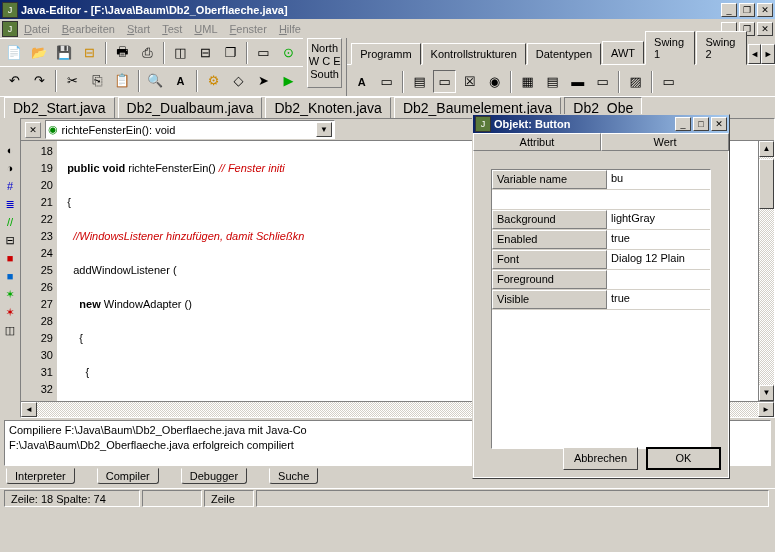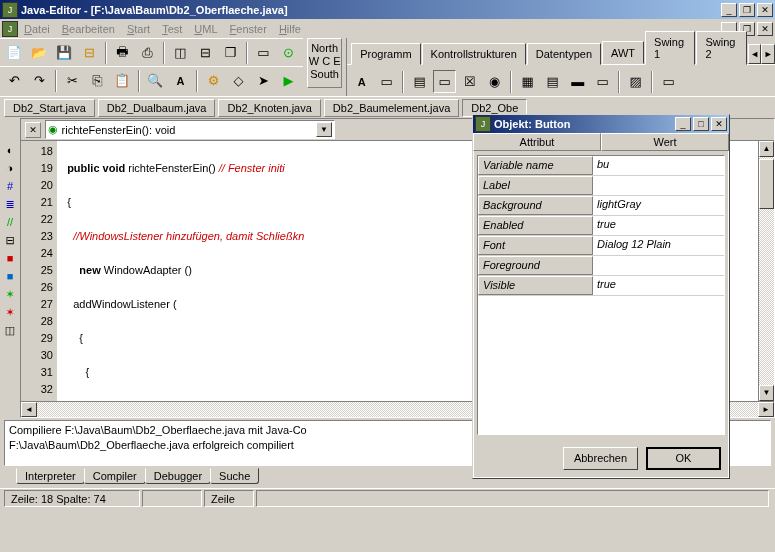--- a/index.html
+++ b/index.html
@@ -14,50 +14,50 @@
 .menubar span u { text-decoration: underline; }
 .toolbar { background: #d4d0c8; border-top: 1px solid #fff; height: 32px; display: flex; align-items: center; padding: 2px; }
 .tbtn { width: 23px; height: 23px; display: inline-flex; align-items: center; justify-content: center; margin: 0 1px; border: 1px solid transparent; font-size: 13px; }
 .sep { width: 2px; height: 22px; border-left: 1px solid #808080; border-right: 1px solid #fff; margin: 0 3px; }
 .compass { width: 50px; height: 50px; font-size: 10px; text-align: center; line-height: 1.2; padding: 3px 0; border: 1px solid; border-color: #fff #808080 #808080 #fff; margin: 0 4px; }
 .tabstrip { display: flex; align-items: flex-end; height: 26px; padding-left: 4px; }
 .tab { background: #d4d0c8; border: 1px solid; border-color: #fff #404040 transparent #fff; padding: 4px 8px; margin-right: 1px; position: relative; top: 1px; }
 .tab.active { background: #d4d0c8; border-bottom: 1px solid #d4d0c8; font-weight: normal; z-index: 10; top: 0; padding-top: 5px; }
 .tabarrow { width: 16px; height: 20px; background: #d4d0c8; border: 1px solid; border-color: #fff #404040 #404040 #fff; text-align: center; line-height: 18px; font-size: 9px; }
 .filetabs { background: #d4d0c8; height: 22px; display: flex; align-items: center; padding: 2px 4px; border-top: 1px solid #fff; }
-.filetab { background: #d4d0c8; border: 1px solid; border-color: #fff #808080 #808080 #fff; padding: 2px 8px; margin-right: 3px; font-size: 11px; }
+.filetab { background: #d4d0c8; border: 1px solid; border-color: #fff #808080 #808080 #fff; padding: 2px 8px; margin-right: 3px; font-size: 14px; }
 .filetab.active { border-color: #808080 #fff #fff #808080; }
 .mainrow { display: flex; height: 300px; }
 .sidetools { width: 20px; background: #d4d0c8; padding: 22px 1px 0; }
 .sidetools .stbtn { width: 16px; height: 16px; margin: 2px auto; display: flex; align-items: center; justify-content: center; font-size: 11px; }
 .editor-wrap { flex: 1; display: flex; flex-direction: column; border: 1px solid; border-color: #808080 #fff #fff #808080; background: #fff; }
 .methodbar { height: 22px; background: #d4d0c8; display: flex; align-items: center; padding: 2px 4px; border-bottom: 1px solid #808080; }
 .methodbar .x { width: 16px; height: 16px; border: 1px solid; border-color: #fff #808080 #808080 #fff; text-align: center; line-height: 14px; margin-right: 4px; font-size: 9px; }
 .methodbar .combo { flex: 0 0 290px; height: 19px; background: #fff; border: 1px solid; border-color: #808080 #fff #fff #808080; display: flex; align-items: center; padding: 0 2px; }
 .methodbar .combo .dd { width: 16px; height: 15px; background: #d4d0c8; border: 1px solid; border-color: #fff #404040 #404040 #fff; margin-left: auto; text-align: center; font-size: 8px; line-height: 13px; }
 .code { flex: 1; display: flex; overflow: hidden; font-family: 'Courier New', monospace; font-size: 13px; background: #fff; }
 .gutter { width: 36px; background: #d4d0c8; text-align: right; padding: 2px 4px 0 0; color: #000; line-height: 17px; }
 .codetext { flex: 1; padding: 2px 4px; line-height: 17px; white-space: pre; overflow: hidden; }
 .kw { font-weight: bold; }
 .cm { color: #c00; font-style: italic; }
 .scrollbar-h { height: 16px; background: #d4d0c8; border-top: 1px solid #808080; display: flex; }
 .scrollbar-h .arr { width: 16px; background: #d4d0c8; border: 1px solid; border-color: #fff #404040 #404040 #fff; text-align: center; font-size: 8px; line-height: 14px; }
 .scrollbar-h .track { flex: 1; background: repeating-conic-gradient(#d4d0c8 0 25%, #fff 0 50%) 0 0/2px 2px; }
 .console { height: 46px; background: #fff; border: 1px solid; border-color: #808080 #fff #fff #808080; margin: 2px 4px; font-family: 'Courier New', monospace; font-size: 13px; padding: 2px 4px; line-height: 15px; overflow: hidden; white-space: pre; }
-.bottomtabs { height: 20px; display: flex; align-items: flex-start; padding-left: 16px; }
+.bottomtabs { height: 20px; display: flex; align-items: flex-start; padding-left: 6px; gap: 23px; }
 .btab { border: 1px solid; border-color: transparent #404040 #404040 #fff; padding: 1px 8px; font-size: 11px; margin-right: -1px; background: #d4d0c8; border-radius: 0 0 3px 3px; }
 .btab.active { background: #d4d0c8; border-top: 1px solid #d4d0c8; }
 .statusbar { height: 20px; background: #d4d0c8; border-top: 1px solid #fff; display: flex; align-items: center; padding: 0 4px; }
 .statusbar .cell { border: 1px solid; border-color: #808080 #fff #fff #808080; padding: 1px 6px; margin-right: 2px; height: 17px; line-height: 14px; }
 .dialog { position: absolute; left: 472px; top: 114px; width: 258px; height: 365px; background: #d4d0c8; border: 1px solid; border-color: #d4d0c8 #404040 #404040 #d4d0c8; box-shadow: 0 0 0 1px #fff inset; }
 .dialog .titlebar { height: 18px; }
 .dialog .titlebar .icon { background: #5a7a3a; }
 .dialog .headers { display: flex; height: 18px; }
 .dialog .headers .hcell { flex: 1; background: #d4d0c8; border: 1px solid; border-color: #fff #808080 #808080 #fff; text-align: center; line-height: 16px; }
-.dialog .proplist { background: #fff; height: 280px; overflow: auto; border: 1px solid; border-color: #808080 #fff #fff #808080; margin: 4px; font-style: italic; }
+.dialog .proplist { background: #fff; height: 280px; overflow: auto; border: 1px solid; border-color: #808080 #fff #fff #808080; margin: 18px; }
 .dialog .proprow { display: flex; height: 20px; border-bottom: 1px solid #d4d0c8; }
 .dialog .proprow .k { width: 115px; background: #d4d0c8; border: 1px solid; border-color: #fff #808080 #808080 #fff; padding: 2px 4px; }
 .dialog .proprow .v { flex: 1; padding: 2px 4px; background: #fff; }
 .dialog .btns { position: absolute; bottom: 8px; right: 8px; display: flex; gap: 8px; }
 .dialog .btn { width: 75px; height: 23px; background: #d4d0c8; border: 1px solid; border-color: #fff #404040 #404040 #fff; text-align: center; line-height: 21px; }
 .dialog .btn.default { border: 2px solid #000; line-height: 19px; }
 .tabpanel { border-top: 1px solid #fff; padding-top: 4px; }
 .scrollbar-v { width: 16px; background: repeating-conic-gradient(#d4d0c8 0 25%, #fff 0 50%) 0 0/2px 2px; border-left: 1px solid #808080; display: flex; flex-direction: column; }
 .scrollbar-v .arr { height: 16px; background: #d4d0c8; border: 1px solid; border-color: #fff #404040 #404040 #fff; text-align: center; font-size: 8px; line-height: 14px; }
 .scrollbar-v .thumb { height: 50px; background: #d4d0c8; border: 1px solid; border-color: #fff #404040 #404040 #fff; margin-top: 2px; }
@@ -214,22 +214,22 @@
           <div>29</div>
         <div>30</div>
           <div>31</div>
           <div>32</div>
           <div>33</div>
       </div>
       <div class="codetext">
 <div>  <span class="kw">public void</span><span> richteFensterEin() </span><span class="cm">// Fenster initi</span></div>
 <div>  <span>{</span></div>
 <div>    <span class="cm">//WindowsListener hinzufügen, damit Schließkn</span></div>
+<div>    <span>addWindowListener (</span></div>
 <div>      <span class="kw">new</span><span> WindowAdapter ()</span></div>
-<div>    <span>addWindowListener (</span></div>
 <div>      <span>{</span></div>
 <div>        <span>{</span></div>
 
 
 
 
 
 
 <div><span></span></div>
 
@@ -277,21 +277,20 @@
   <div class="headers">
     <div class="hcell">Attribut</div>
     <div class="hcell">Wert</div>
   </div>
   <div class="proplist">
     <div class="proprow">
       <div class="k">Variable name</div>
       <div class="v">bu</div>
     </div>
     <div class="proprow">
-      <div class="k">Label</div>
       <div class="v"></div>
     </div>
     <div class="proprow">
       <div class="k">Background</div>
       <div class="v">lightGray</div>
     </div>
     <div class="proprow">
       <div class="k">Enabled</div>
       <div class="v">true</div>
     </div>

